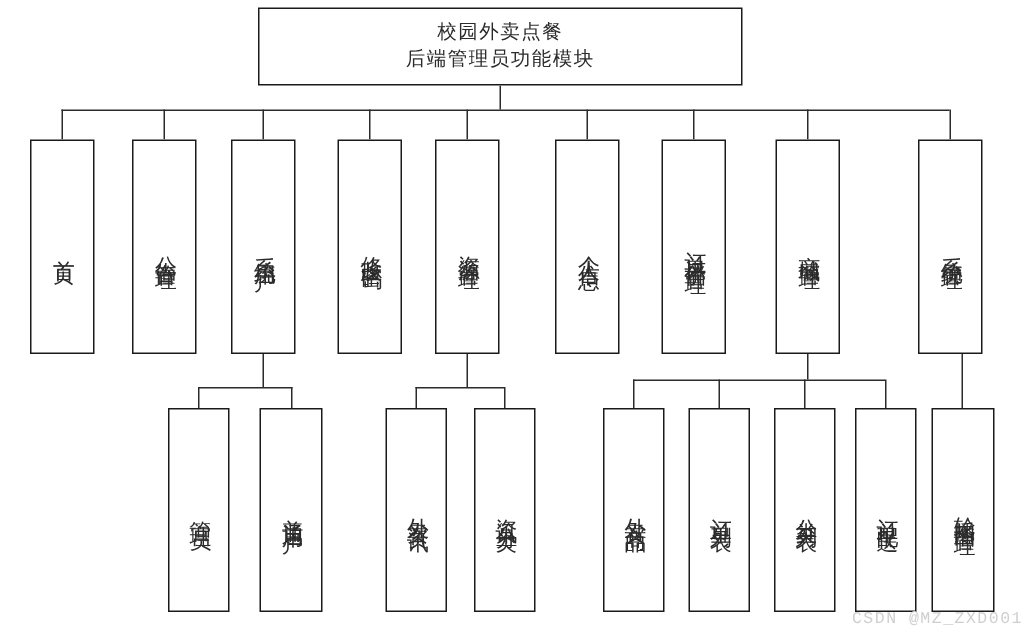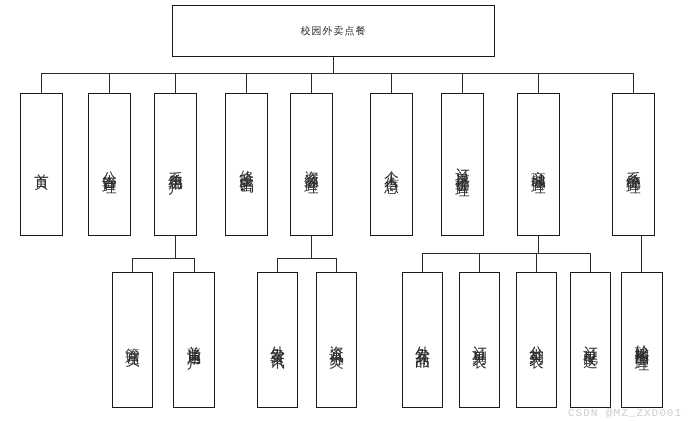--- a/index.html
+++ b/index.html
@@ -26,21 +26,21 @@
     align-items: center;
     justify-content: center;
     color: #2b2b2b;
     z-index: 3;
   }
 
   
   .node.root {
     flex-direction: column;
     line-height: 1.35;
-    font-size: 10px;
+    font-size: 13px;
     letter-spacing: 1px;
   }
   .node.root .line {
     white-space: nowrap;
   }
 
   
   .node.vert {
     font-size: 14.5px;
     letter-spacing: 1px;
@@ -76,20 +76,21 @@
     white-space: nowrap;
   }
 </style>
 </head>
 <body>
 
 <div id="canvas">
 
   <div class="node root" style="left:172px; top:5px; width:323px; height:52px;">
     <span class="line">校园外卖点餐</span>
+    <span class="line">后端管理员功能模块</span>
   </div>
 
   <div class="line-v" style="left:333px; top:57px; height:16px;"></div>
 
   <div class="line-h" style="left:41px; top:73px; width:592px;"></div>
 
   <div class="line-v" style="left:41px;  top:73px; height:20px;"></div>
   <div class="line-v" style="left:109px; top:73px; height:20px;"></div>
   <div class="line-v" style="left:175px; top:73px; height:20px;"></div>
   <div class="line-v" style="left:246px; top:73px; height:20px;"></div>

